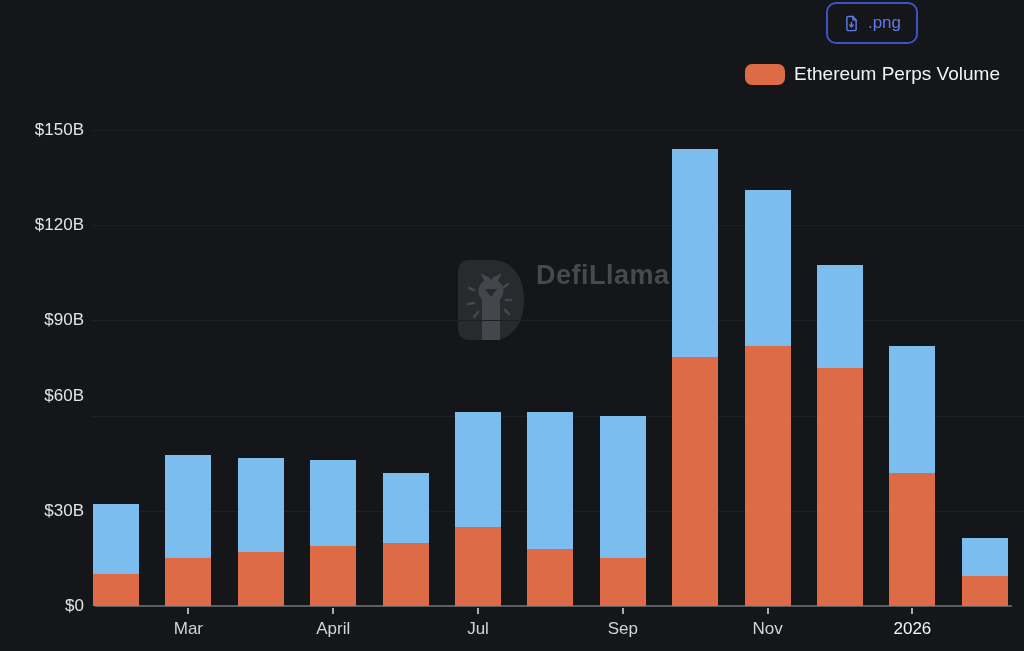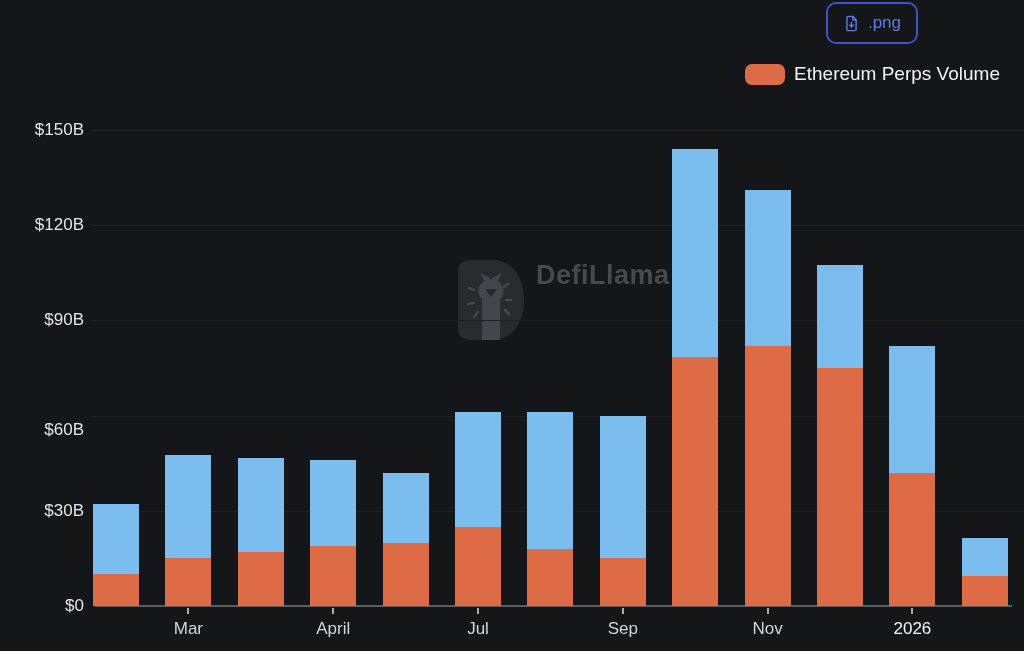--- a/index.html
+++ b/index.html
@@ -87,21 +87,21 @@
       </svg>
     </span>
     <span class="watermark-text">DefiLlama</span>
   </div>
 
   <div id="chart-layer">
       <div class="ylabel" style="top: 596px;">$0</div>
       <div class="gridline" style="top: 510.8px;"></div>
       <div class="ylabel" style="top: 500.8px;">$30B</div>
       <div class="gridline" style="top: 415.6px;"></div>
-      <div class="ylabel" style="top: 420px;">$60B</div>
+      <div class="ylabel" style="top: 386px;">$60B</div>
       <div class="gridline" style="top: 320.4px;"></div>
       <div class="ylabel" style="top: 310.4px;">$90B</div>
       <div class="gridline" style="top: 225.2px;"></div>
       <div class="ylabel" style="top: 215.2px;">$120B</div>
       <div class="gridline" style="top: 130px;"></div>
       <div class="ylabel" style="top: 120px;">$150B</div>
       <div class="axis-line"></div>
       <div class="bar-stack" style="left: 93px; height: 101.547px;">
         <div class="bar-seg" style="height: 69.8133px; background: rgb(123, 189, 238);"></div>
         <div class="bar-seg" style="height: 31.7333px; background: rgb(221, 108, 70);"></div>

